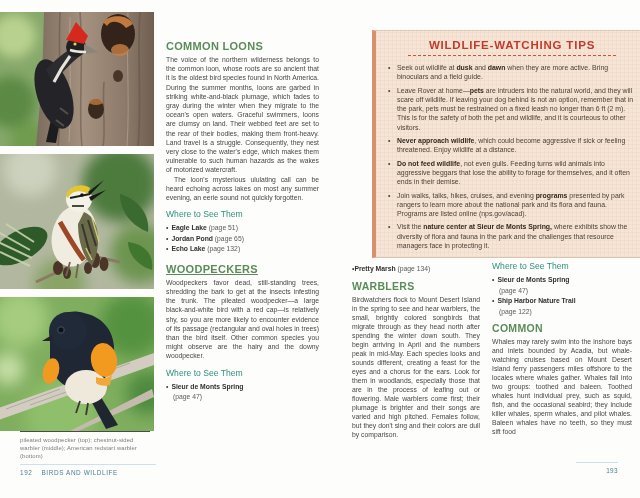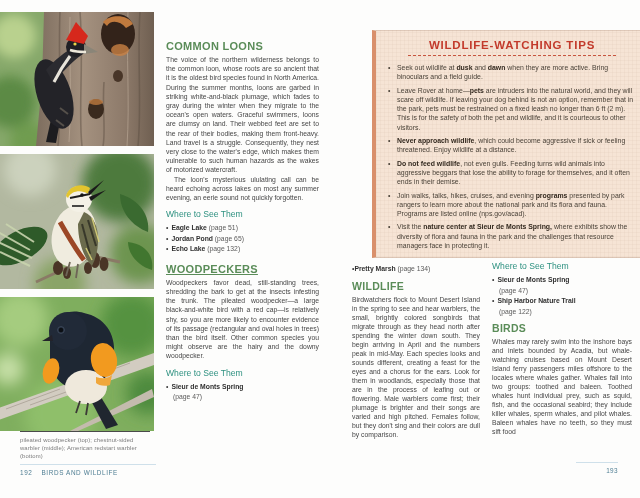--- a/index.html
+++ b/index.html
@@ -269,30 +269,30 @@
         <span class="dot">•</span>
         <span><span>Visit the </span><span class="bold">nature center at Sieur de Monts Spring,</span><span> where exhibits show the diversity of flora and fauna in the park and the challenges that resource managers face in protecting it.</span></span>
       </li>
   </ul>
 </div>
 
 <div class="col-a">
   <div class="pm">
     <span class="dot">•</span><span class="bname">Pretty Marsh</span> <span class="pref">(page 134)</span>
   </div>
-  <h2 class="sec">WILDLIFE</h2>
+  <h2 class="sec">WARBLERS</h2>
   <p class="body" style="line-height:9px;">Birdwatchers flock to Mount Desert Island in the spring to see and hear warblers, the small, brightly colored songbirds that migrate through as they head north after spending the winter down south. They begin arriving in April and the numbers peak in mid-May. Each species looks and sounds different, creating a feast for the eyes and a chorus for the ears. Look for them in woodlands, especially those that are in the process of leafing out or flowering. Male warblers come first; their plumage is brighter and their songs are varied and high pitched. Females follow, but they don't sing and their colors are dull by comparison.</p>
 </div>
 
 <div class="col-b">
   <h3 class="where">Where to See Them</h3>
   <ul class="blist spread">
     <li class="two-line"><span class="dot">•</span><span class="bname">Sieur de Monts Spring</span><span class="pref">(page 47)</span></li>
     <li class="two-line"><span class="dot">•</span><span class="bname">Ship Harbor Nature Trail</span><span class="pref">(page 122)</span></li>
   </ul>
-  <h2 class="sec" style="margin-top:6px;">BIRDS</h2>
+  <h2 class="sec" style="margin-top:6px;">COMMON</h2>
   <p class="body" style="line-height:9px;">Whales may rarely swim into the inshore bays and inlets bounded by Acadia, but whale-watching cruises based on Mount Desert Island ferry passengers miles offshore to the locales where whales gather. Whales fall into two groups: toothed and baleen. Toothed whales hunt individual prey, such as squid, fish, and the occasional seabird; they include killer whales, sperm whales, and pilot whales. Baleen whales have no teeth, so they must sift food</p>
 </div>
 
 <div class="footer-right">
   <div class="footer-rule"></div>
   <div class="footer-num">193</div>
 </div>
 
 </body></html>

